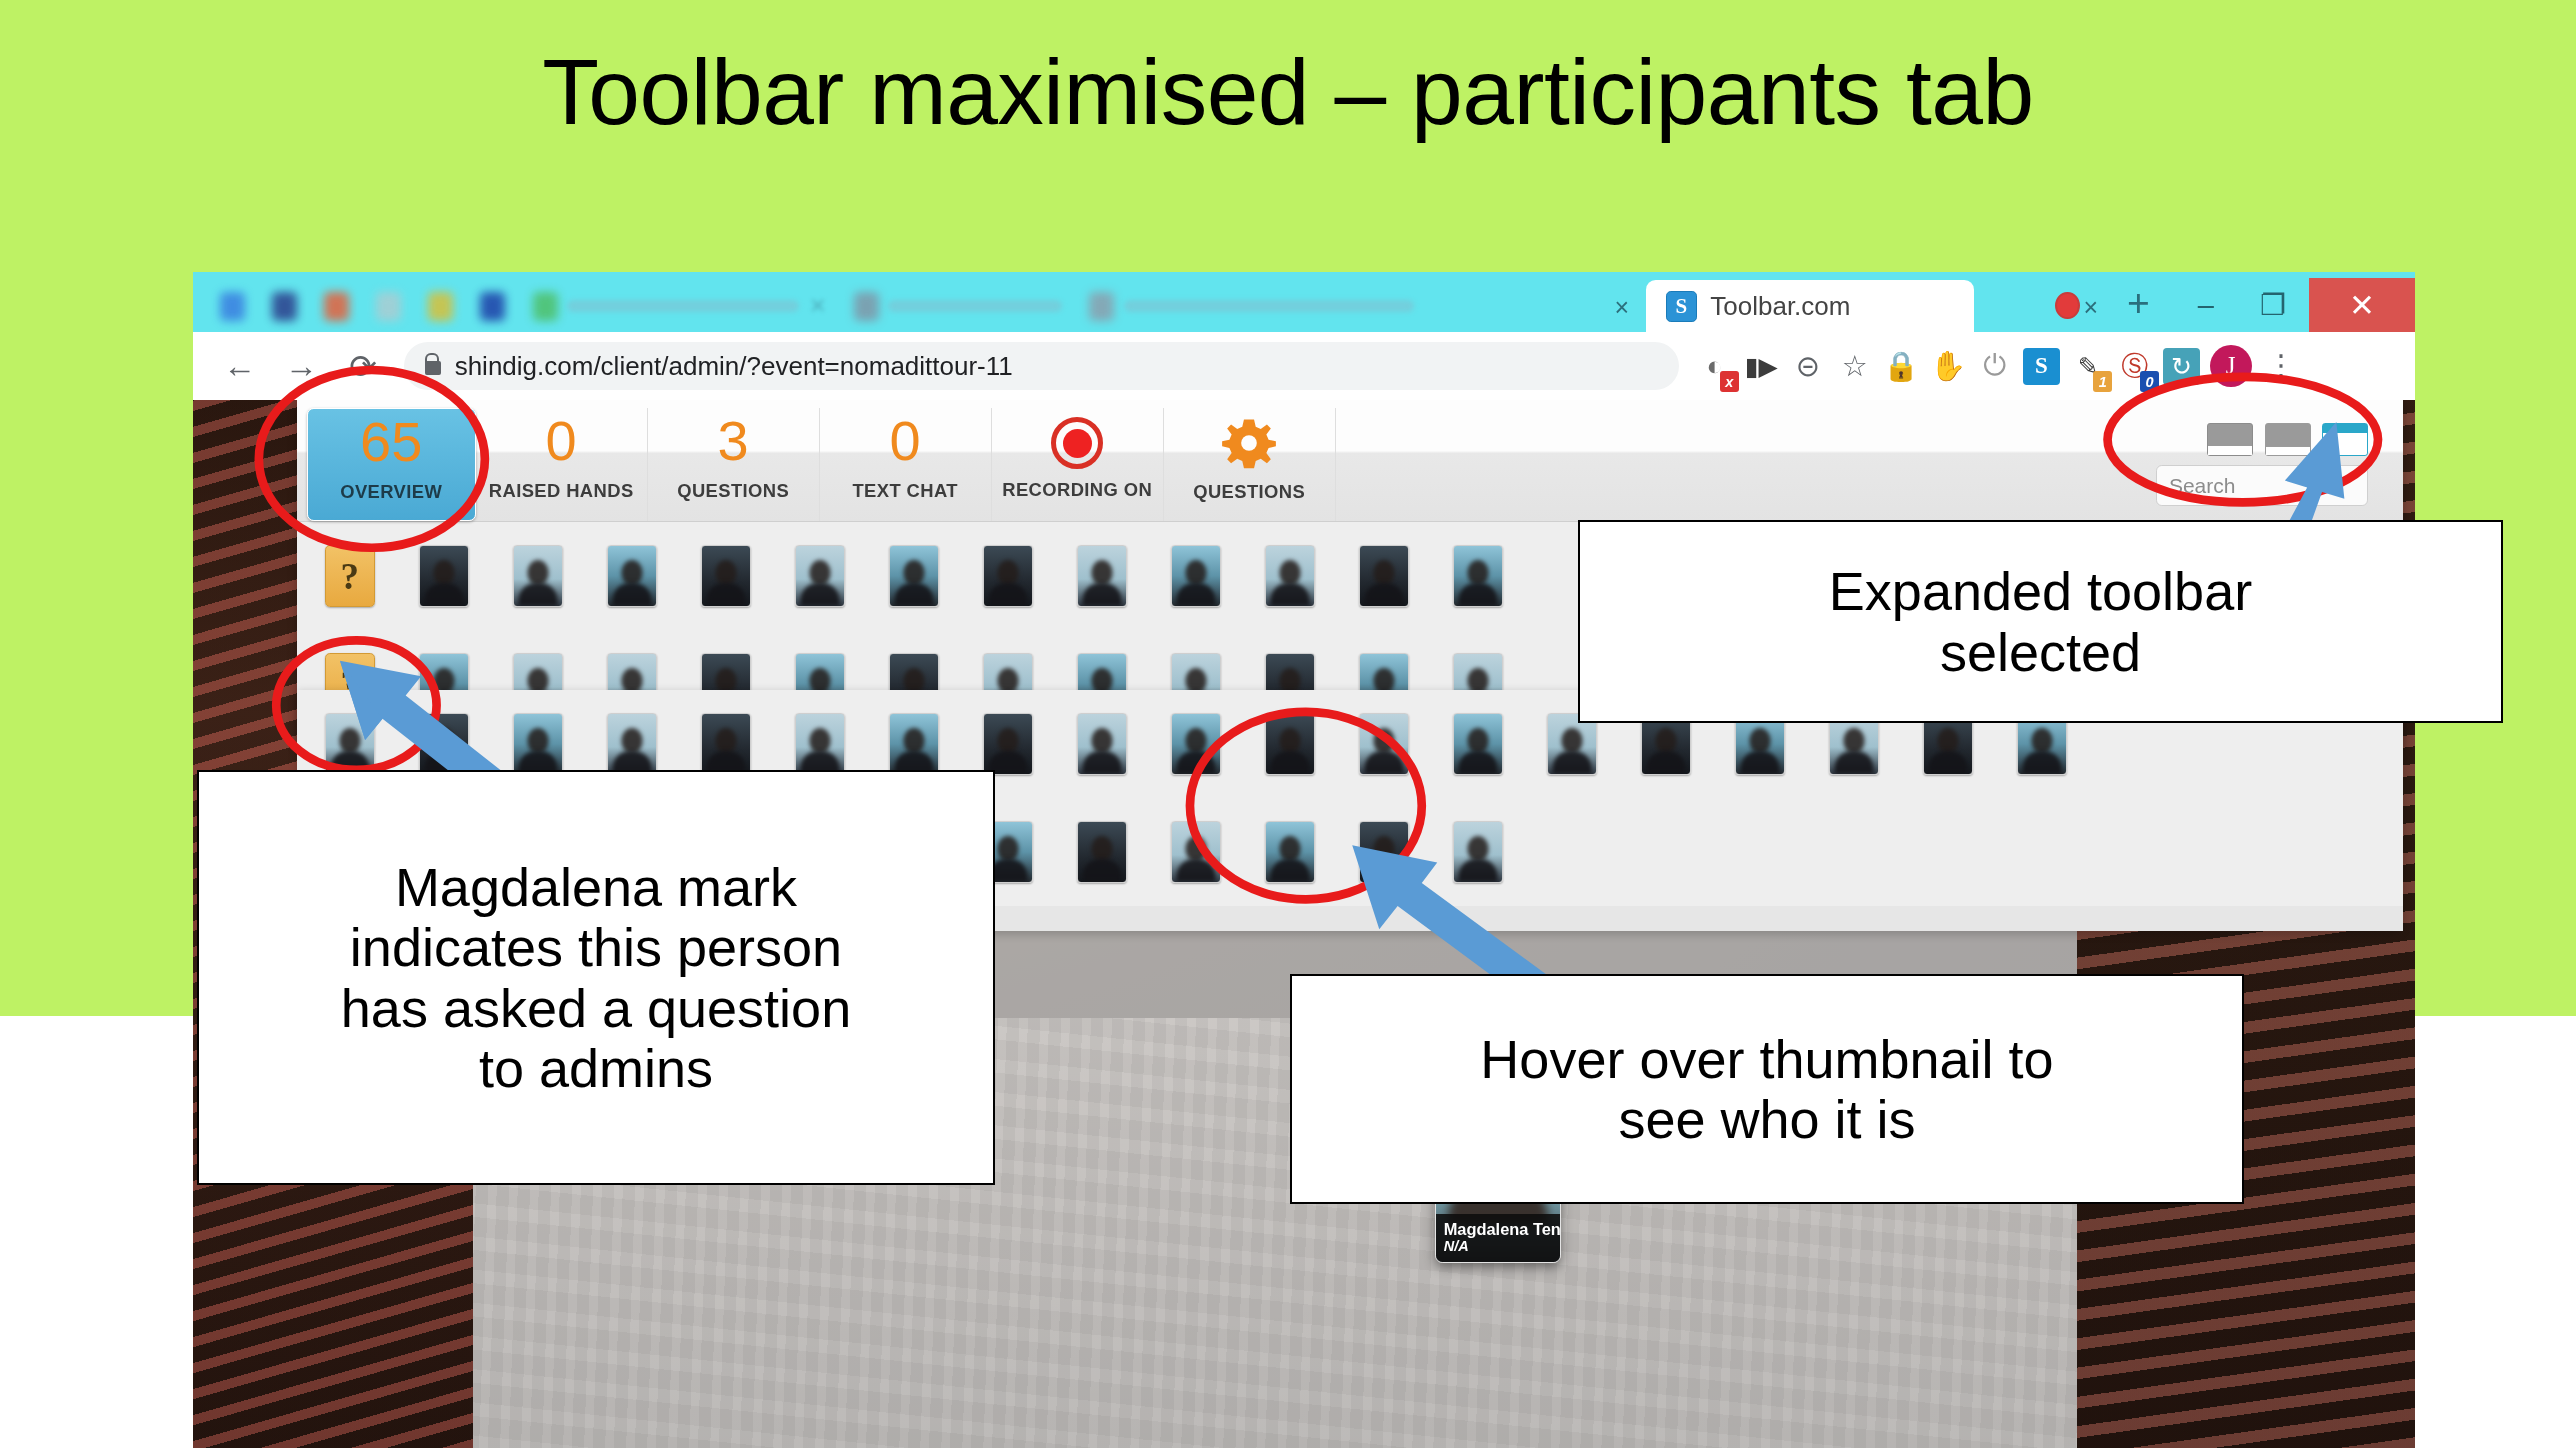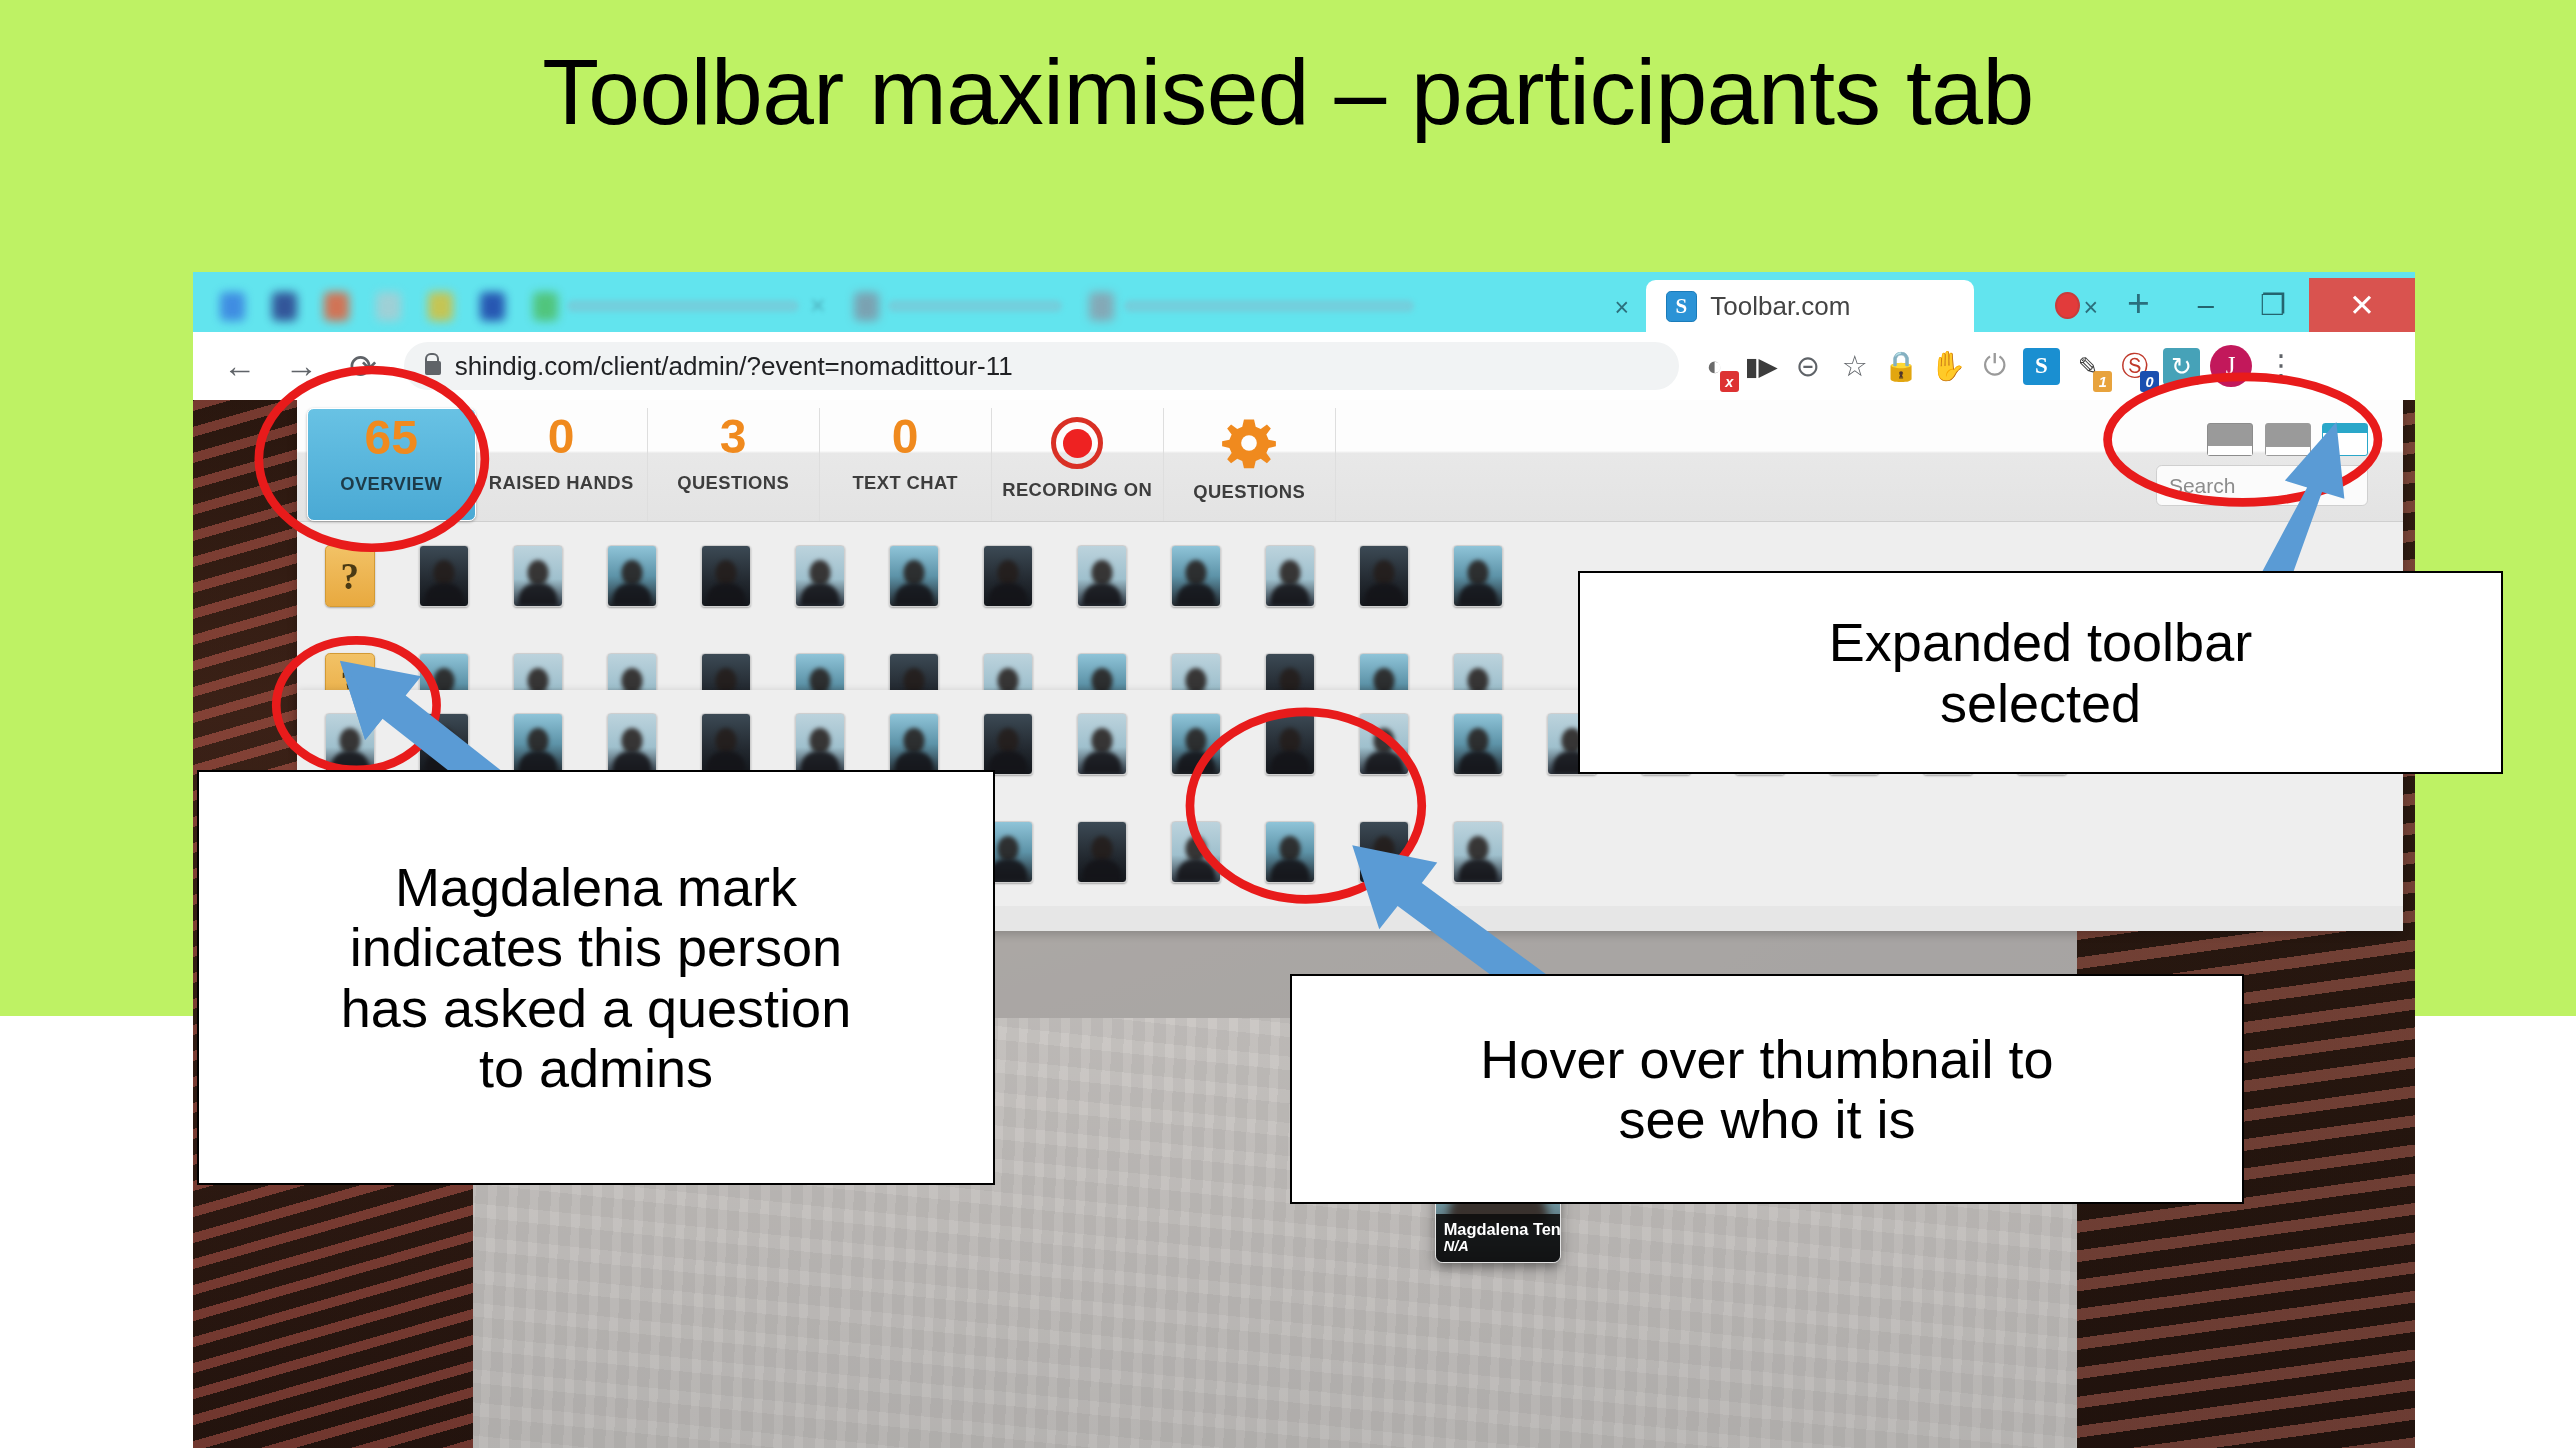--- a/index.html
+++ b/index.html
@@ -153,21 +153,21 @@
     padding: 7.7px 9.7px 0 9.7px;
   }
   .ttab {
     width: 172px; display: flex; flex-direction: column;
     align-items: center; justify-content: flex-start;
     border-right: 1px solid #dedede; position: relative;
     padding-top: 3.9px;
   }
   .ttab:last-of-type { border-right: none; }
   .ttab .num {
-    font-size: 48px; font-weight: 700; color: #f08A1e; line-height: 1.05;
+    font-size: 56px; font-weight: 400; color: #f08A1e; line-height: 1.05;
     font-family: "Liberation Sans", sans-serif;
   }
   .ttab .lbl {
     font-size: 18.4px; font-weight: 700; color: #3d3d3d; letter-spacing: 0.4px;
     margin-top: 9.7px;
   }
   .ttab.selected {
     background: linear-gradient(180deg,#68c2e4 0%, #4aa9d4 100%);
     border: 1.9px solid #fff; border-radius: 6.8px;
     box-shadow: 0 1px 2.9px rgba(0,0,0,.3);
@@ -268,21 +268,21 @@
   .hc-sub  { font-size: 14.5px; font-style: italic; font-weight:700; line-height: 1.2; }
 
   
   .callout {
     position: absolute; background: #fff; border: 2.9px solid #000;
     display: flex; align-items: center; justify-content: center;
     text-align: center; z-index: 30;
     font-size: 54px; line-height: 1.12; color: #000;
     padding: 9.7px 23px;
   }
-  #callout-expanded { left: 1578px; top: 571px; width: 925px; height: 203px; }
+  #callout-expanded { left: 1578px; top: 520px; width: 925px; height: 203px; }
   #callout-question { left: 197px; top: 770px; width: 798px; height: 415px; }
   #callout-hover    { left: 1290px; top: 974px; width: 954px; height: 230px; }
 
   svg.overlay { position: absolute; left:0; top:0; width: 2576px; height: 1449px; z-index: 25; pointer-events:none; }
 </style>
 </head>
 <body>
 
 <div id="slide">
 

